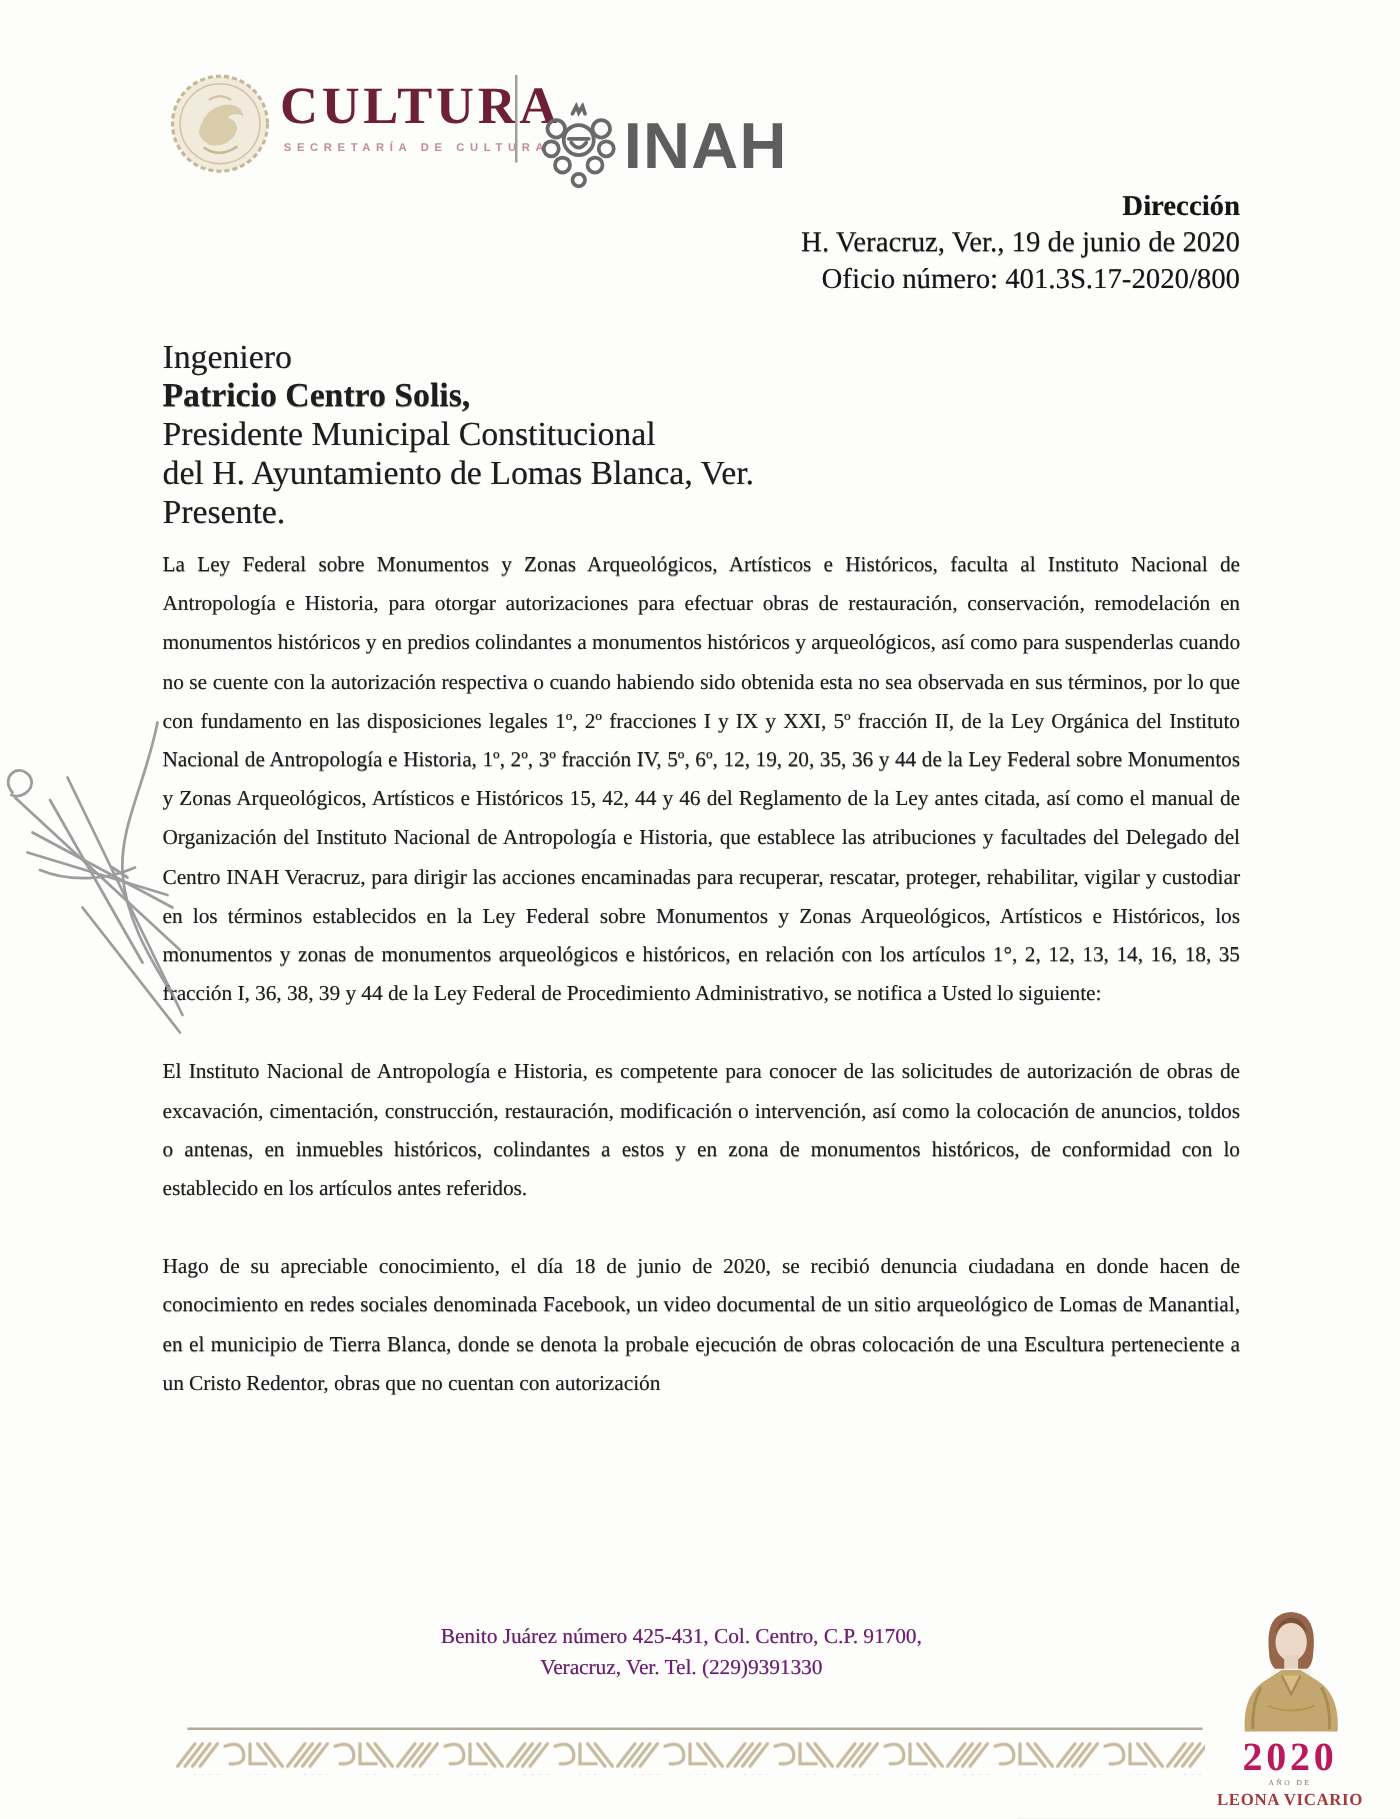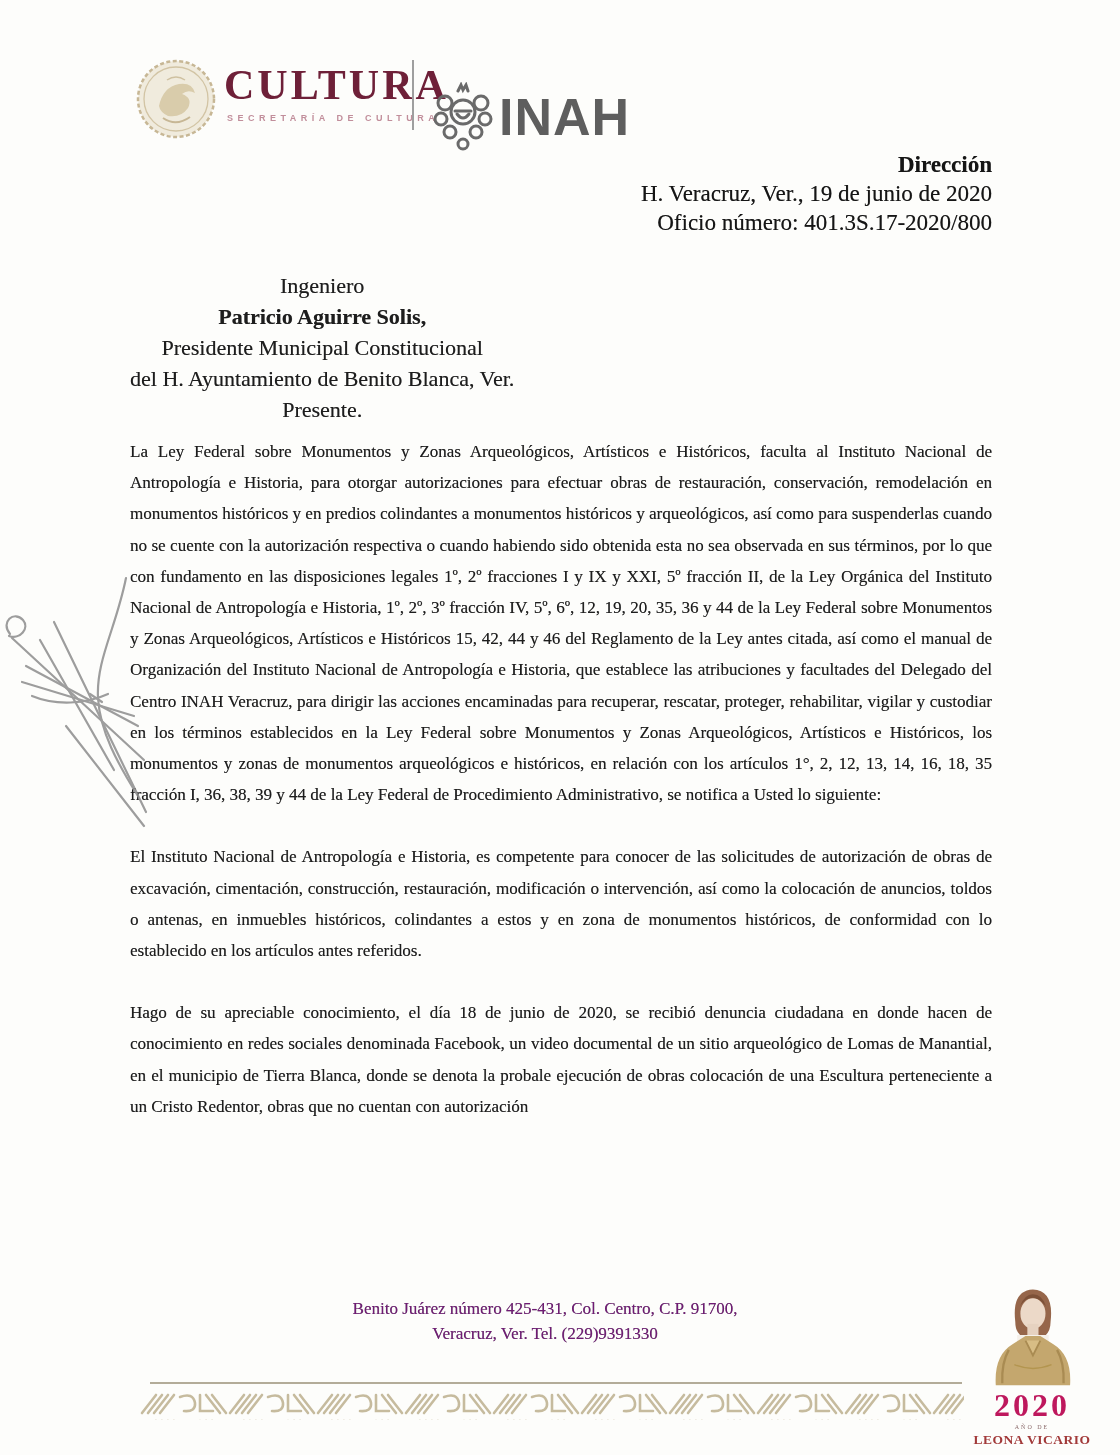--- a/index.html
+++ b/index.html
@@ -39,21 +39,21 @@
   
   .office-block {
     position:absolute; right:128px; top:150px;
     text-align:right; font-size:23px; line-height:29px; color:#151515;
   }
   .office-block .b { font-weight:bold; }
 
   
   .recipient {
     position:absolute; left:130px; top:270px;
-    font-size:22px; line-height:31px;text-align:center;
+    font-size:27px; line-height:31px;
   }
   .recipient .b { font-weight:bold; }
 
   
   .letter-body {
     position:absolute; left:130px; top:436px; width:862px;
     font-size:17px; line-height:31.2px;
     text-align:justify;
   }
   .letter-body p { margin:0 0 31px 0; }
@@ -124,23 +124,23 @@
   </div>
 
   <div class="office-block scan">
     <div class="b">Dirección</div>
     <div>H. Veracruz, Ver., 19 de junio de 2020</div>
     <div>Oficio número: 401.3S.17-2020/800</div>
   </div>
 
   <div class="recipient scan">
     <div>Ingeniero</div>
-    <div class="b">Patricio Aguirre Solis,</div>
+    <div class="b">Patricio Centro Solis,</div>
     <div>Presidente Municipal Constitucional</div>
-    <div>del H. Ayuntamiento de Benito Blanca, Ver.</div>
+    <div>del H. Ayuntamiento de Lomas Blanca, Ver.</div>
     <div>Presente.</div>
   </div>
 
   <div class="letter-body scan">
     <p>La Ley Federal sobre Monumentos y Zonas Arqueológicos, Artísticos e Históricos, faculta al Instituto Nacional de Antropología e Historia, para otorgar autorizaciones para efectuar obras de restauración, conservación, remodelación en monumentos históricos y en predios colindantes a monumentos históricos y arqueológicos, así como para suspenderlas cuando no se cuente con la autorización respectiva o cuando habiendo sido obtenida esta no sea observada en sus términos, por lo que con fundamento en las disposiciones legales 1º, 2º fracciones I y IX y XXI, 5º fracción II, de la Ley Orgánica del Instituto Nacional de Antropología e Historia, 1º, 2º, 3º fracción IV, 5º, 6º, 12, 19, 20, 35, 36 y 44 de la Ley Federal sobre Monumentos y Zonas Arqueológicos, Artísticos e Históricos 15, 42, 44 y 46 del Reglamento de la Ley antes citada, así como el manual de Organización del Instituto Nacional de Antropología e Historia, que establece las atribuciones y facultades del Delegado del Centro INAH Veracruz, para dirigir las acciones encaminadas para recuperar, rescatar, proteger, rehabilitar, vigilar y custodiar en los términos establecidos en la Ley Federal sobre Monumentos y Zonas Arqueológicos, Artísticos e Históricos, los monumentos y zonas de monumentos arqueológicos e históricos, en relación con los artículos 1°, 2, 12, 13, 14, 16, 18, 35 fracción I, 36, 38, 39 y 44 de la Ley Federal de Procedimiento Administrativo, se notifica a Usted lo siguiente:</p>
     <p>El Instituto Nacional de Antropología e Historia, es competente para conocer de las solicitudes de autorización de obras de excavación, cimentación, construcción, restauración, modificación o intervención, así como la colocación de anuncios, toldos o antenas, en inmuebles históricos, colindantes a estos y en zona de monumentos históricos, de conformidad con lo establecido en los artículos antes referidos.</p>
     <p>Hago de su apreciable conocimiento, el día 18 de junio de 2020, se recibió denuncia ciudadana en donde hacen de conocimiento en redes sociales denominada Facebook, un video documental de un sitio arqueológico de Lomas de Manantial, en el municipio de Tierra Blanca, donde se denota la probale ejecución de obras colocación de una Escultura perteneciente a un Cristo Redentor, obras que no cuentan con autorización</p>
   </div>
 
   <svg class="scribble" viewBox="0 0 182 266">

